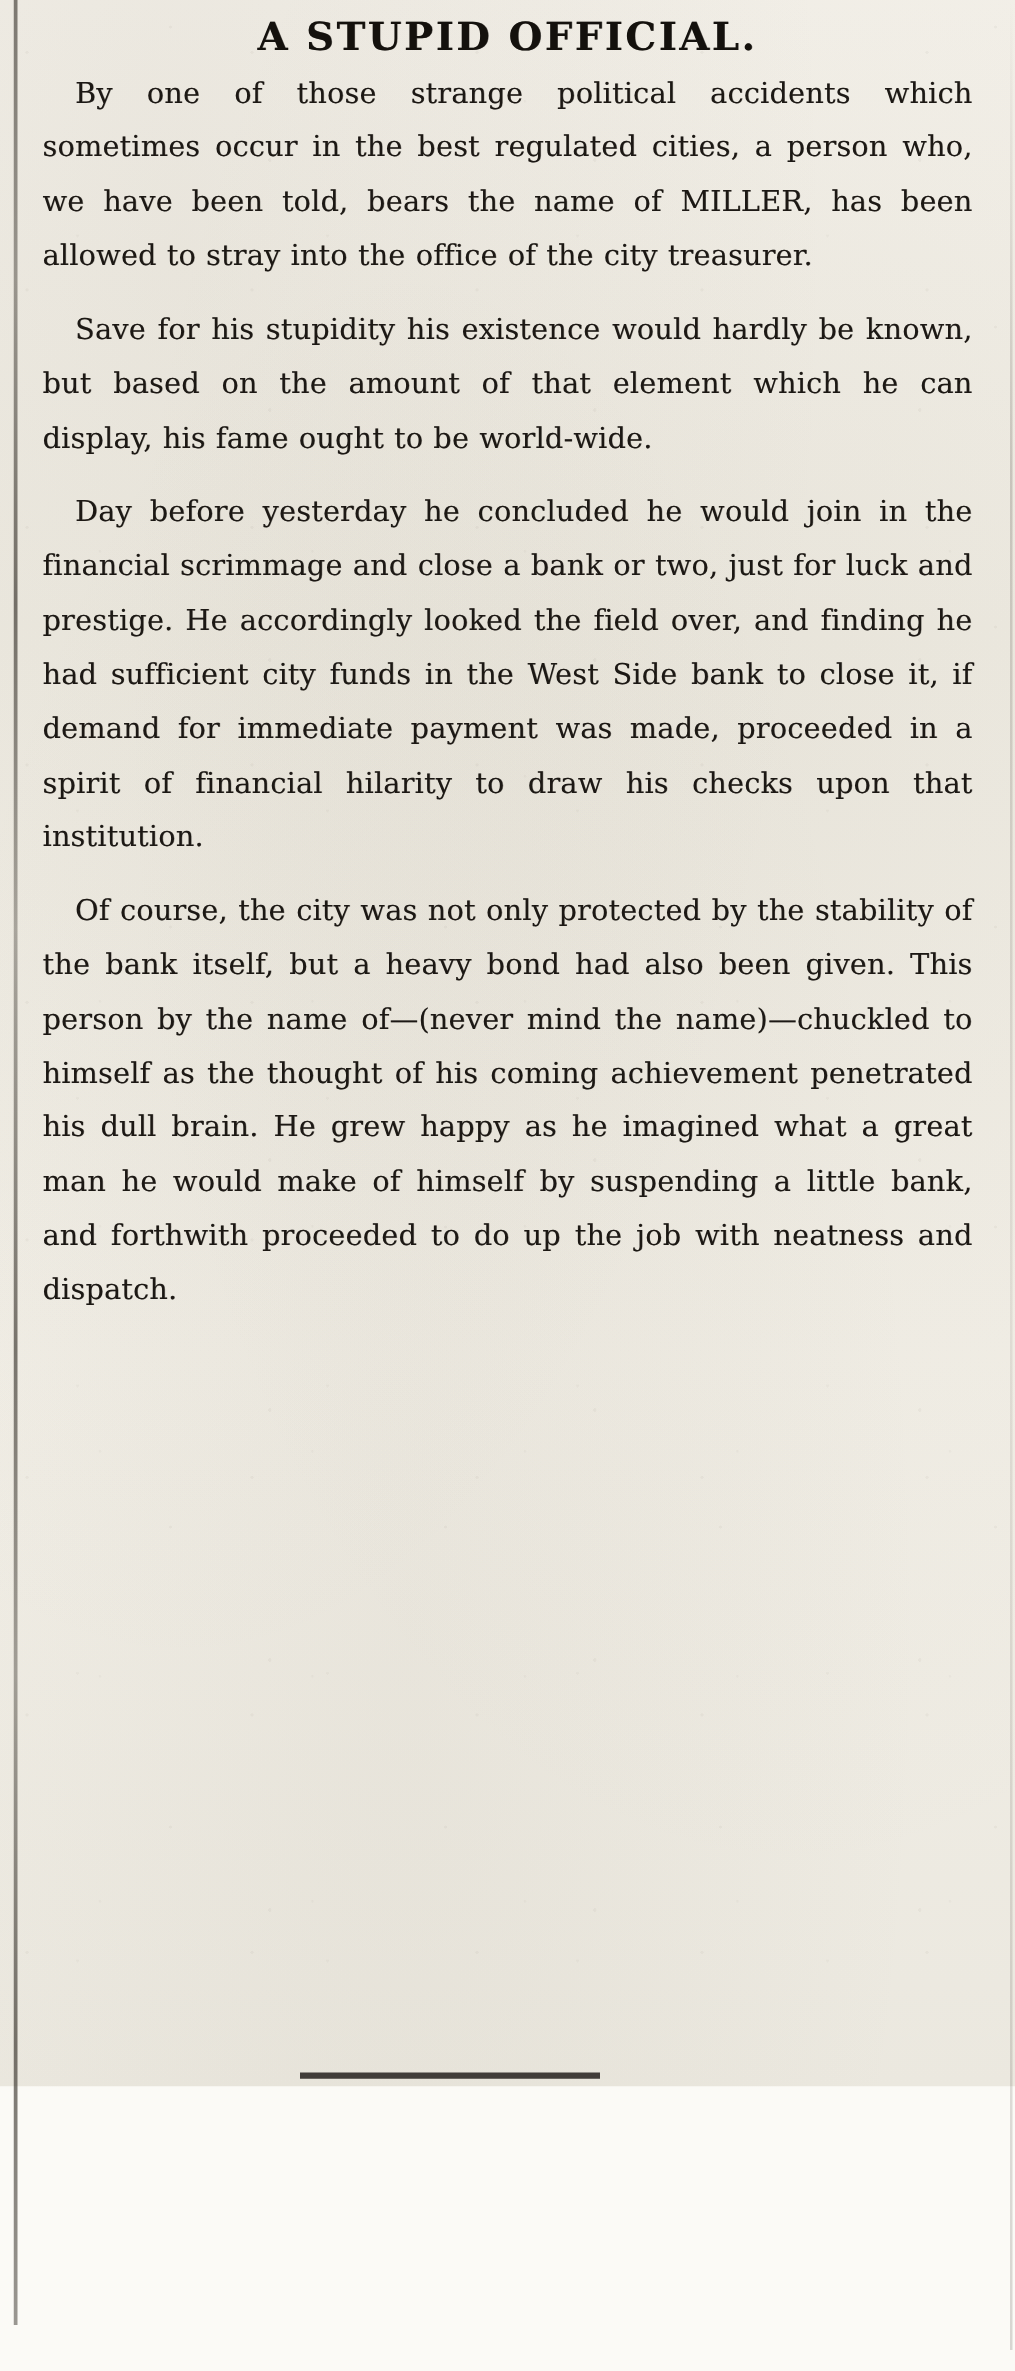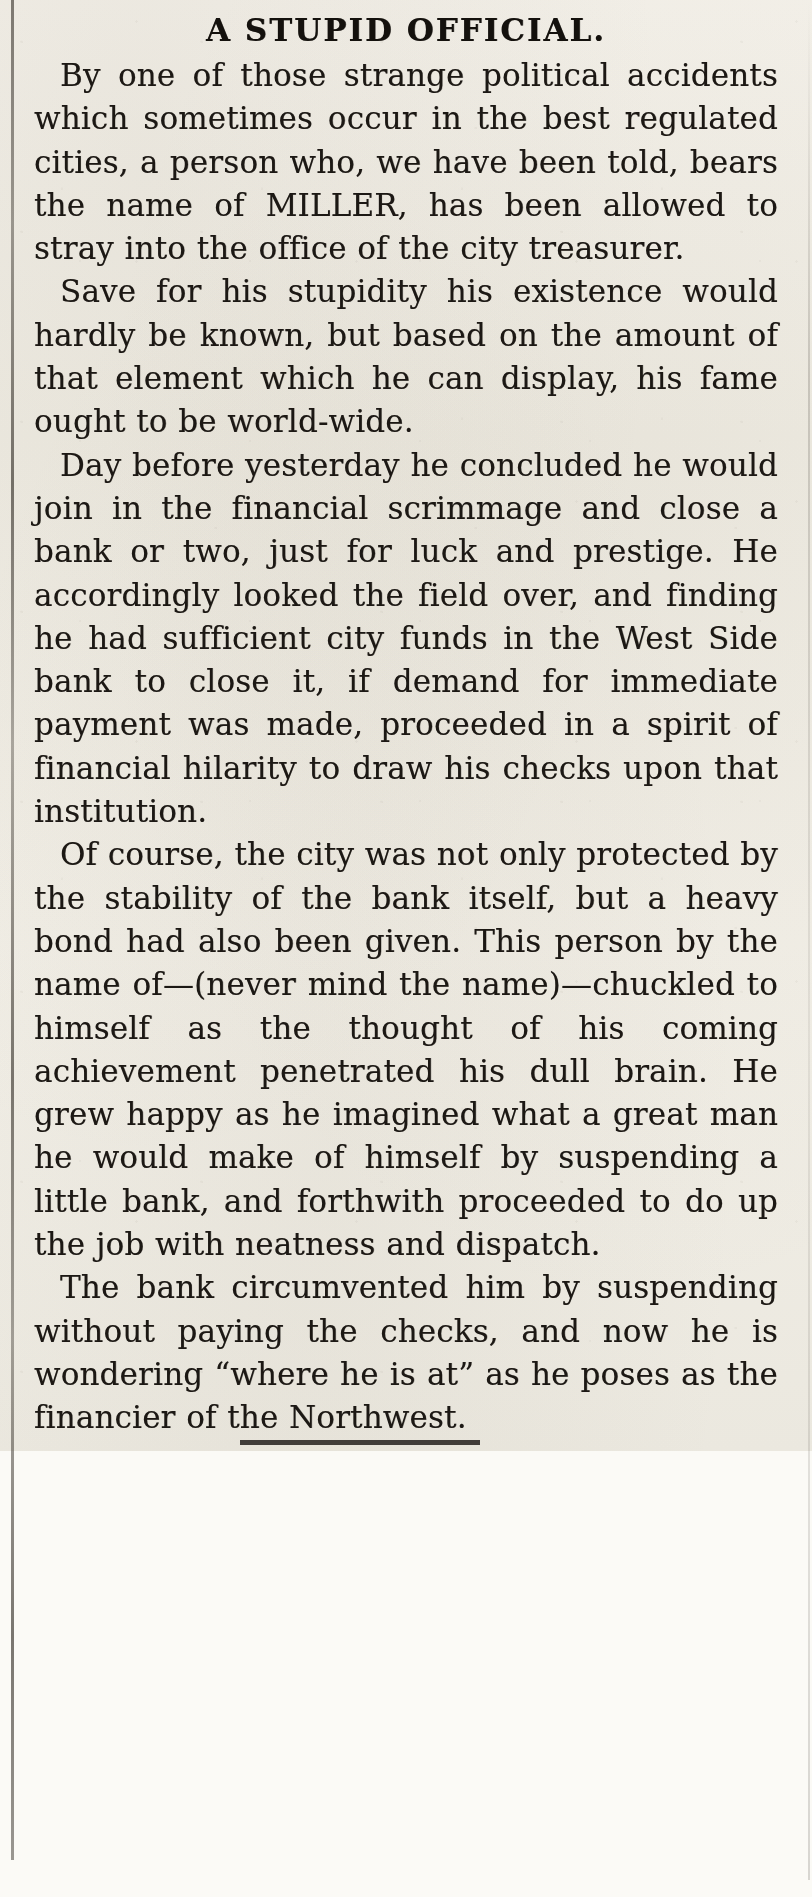--- a/index.html
+++ b/index.html
@@ -11,21 +11,21 @@
     width: 812px;
     height: 1897px;
     overflow: hidden;
     font-family: "Liberation Serif", serif;
   }
 
   
   .paper {
     position: relative;
     width: 812px;
-    height: 1451px;
+    height: 1669px;
     background:
       radial-gradient(ellipse at 18% 12%, rgba(150,140,120,0.10), rgba(255,255,255,0) 55%),
       radial-gradient(ellipse at 78% 35%, rgba(160,150,130,0.09), rgba(255,255,255,0) 60%),
       radial-gradient(ellipse at 40% 78%, rgba(150,140,120,0.08), rgba(255,255,255,0) 60%),
       linear-gradient(180deg, #f4f1ea 0%, #efece3 30%, #f2efe7 65%, #ebe8df 100%);
     box-sizing: border-box;
   }
 
   
   .col-rule {
@@ -71,32 +71,32 @@
     font-weight: bold;
     font-size: 31px;
     letter-spacing: 2.0px;
     color: #14110d;
     margin: 0 0 6px 0;
     text-shadow: 0.4px 0.2px 0 rgba(20,17,13,0.55);
   }
 
   .para {
     font-family: "DejaVu Serif", serif;
-    font-size: 31px;
+    font-size: 23px;
     line-height: 43.3px;
     color: #1c1814;
     text-align: justify;
     text-align-last: left;
     margin: 0;
     text-indent: 26px;
     letter-spacing: 0.15px;
     word-spacing: 0.6px;
     text-shadow: 0.35px 0.15px 0 rgba(28,24,20,0.40);
   }
-  .para + .para { margin-top: 0px; }
+  .para + .para { margin-top: 16px; }
 
   
   .bottom-rule {
     position: absolute;
     left: 240px;
     bottom: 6px;
     width: 240px;
     height: 5px;
     background: #2a2622;
     opacity: 0.88;
@@ -130,21 +130,20 @@
     <h1 class="headline">A STUPID OFFICIAL.</h1>
 
     <p class="para">By one of those strange political accidents which sometimes occur in the best regulated cities, a person who, we have been told, bears the name of MILLER, has been allowed to stray into the office of the city treasurer.</p>
 
     <p class="para">Save for his stupidity his existence would hardly be known, but based on the amount of that element which he can display, his fame ought to be world-wide.</p>
 
     <p class="para">Day before yesterday he concluded he would join in the financial scrimmage and close a bank or two, just for luck and prestige. He accordingly looked the field over, and finding he had sufficient city funds in the West Side bank to close it, if demand for immediate payment was made, proceeded in a spirit of financial hilarity to draw his checks upon that institution.</p>
 
     <p class="para">Of course, the city was not only protected by the stability of the bank itself, but a heavy bond had also been given. This person by the name of—(never mind the name)—chuckled to himself as the thought of his coming achievement penetrated his dull brain. He grew happy as he imagined what a great man he would make of himself by suspending a little bank, and forthwith proceeded to do up the job with neatness and dispatch.</p>
 
-    <p class="para">The bank circumvented him by suspending without paying the checks, and now he is wondering “where he is at” as he poses as the financier of the Northwest.</p>
 
 
   </div>
 
   <div class="bottom-rule"></div>
   <div class="speckle"></div>
 
 </div>
 
 </body></html>

